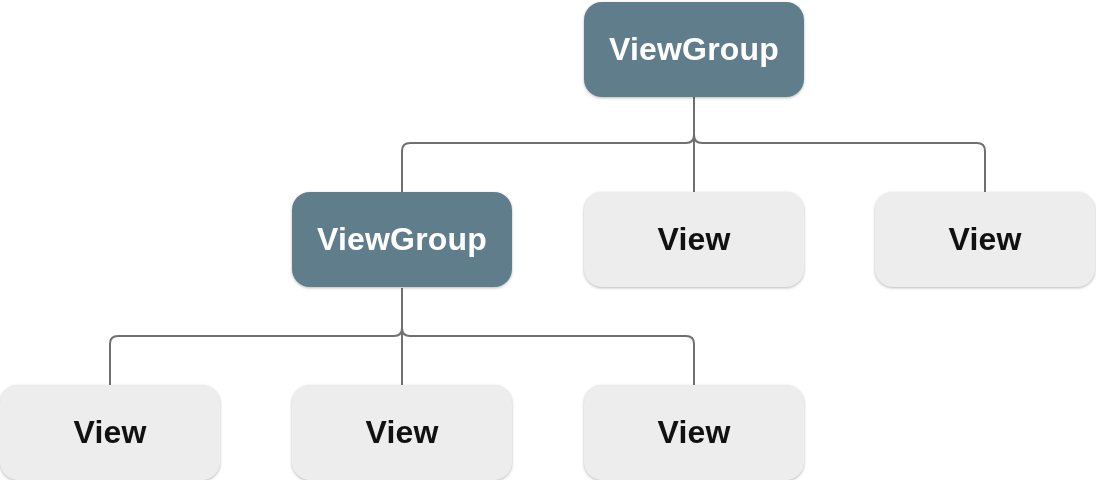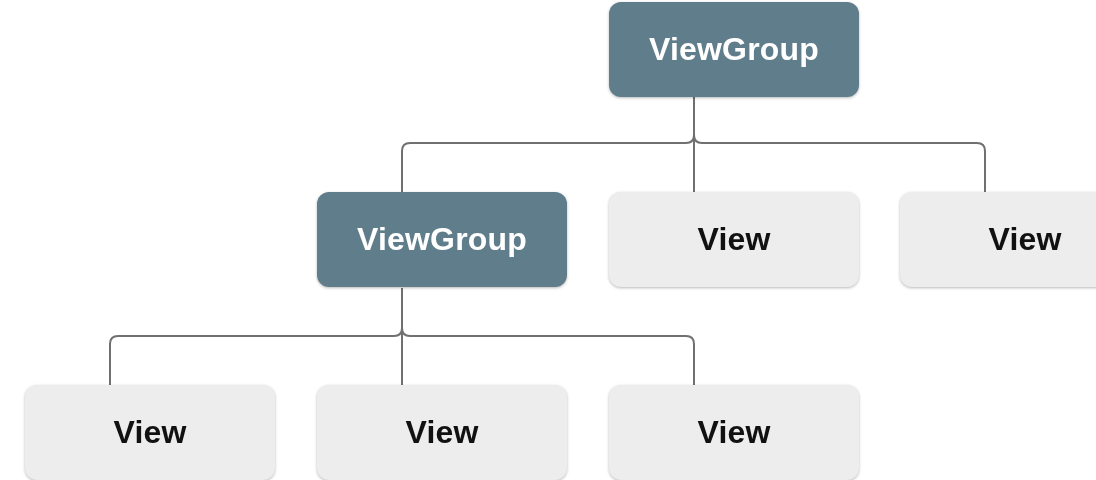--- a/index.html
+++ b/index.html
@@ -22,31 +22,30 @@
     width: 1096px;
     height: 480px;
   }
   #connectors path {
     fill: none;
     stroke: var(--connector, #707070);
     stroke-width: 2;
   }
   .node {
     position: absolute;
-    width: 250px;
+    width: 220px;
     height: 95px;
-    border-radius: 12px;
+    border-radius: 18px;
     display: flex;
     align-items: center;
     justify-content: center;
     font-size: 32px;
     font-weight: 700;
     letter-spacing: 0.2px;
     box-shadow: 0 1px 3px rgba(0,0,0,0.28);
-    margin-left: 25px;
   }
   .node.viewgroup {
     background: var(--viewgroup_fill, #607d8b);
     color: var(--viewgroup_text, #ffffff);
   }
   .node.view {
     background: var(--view_fill, #ededed);
     color: var(--view_text, #111111);
   }
   

